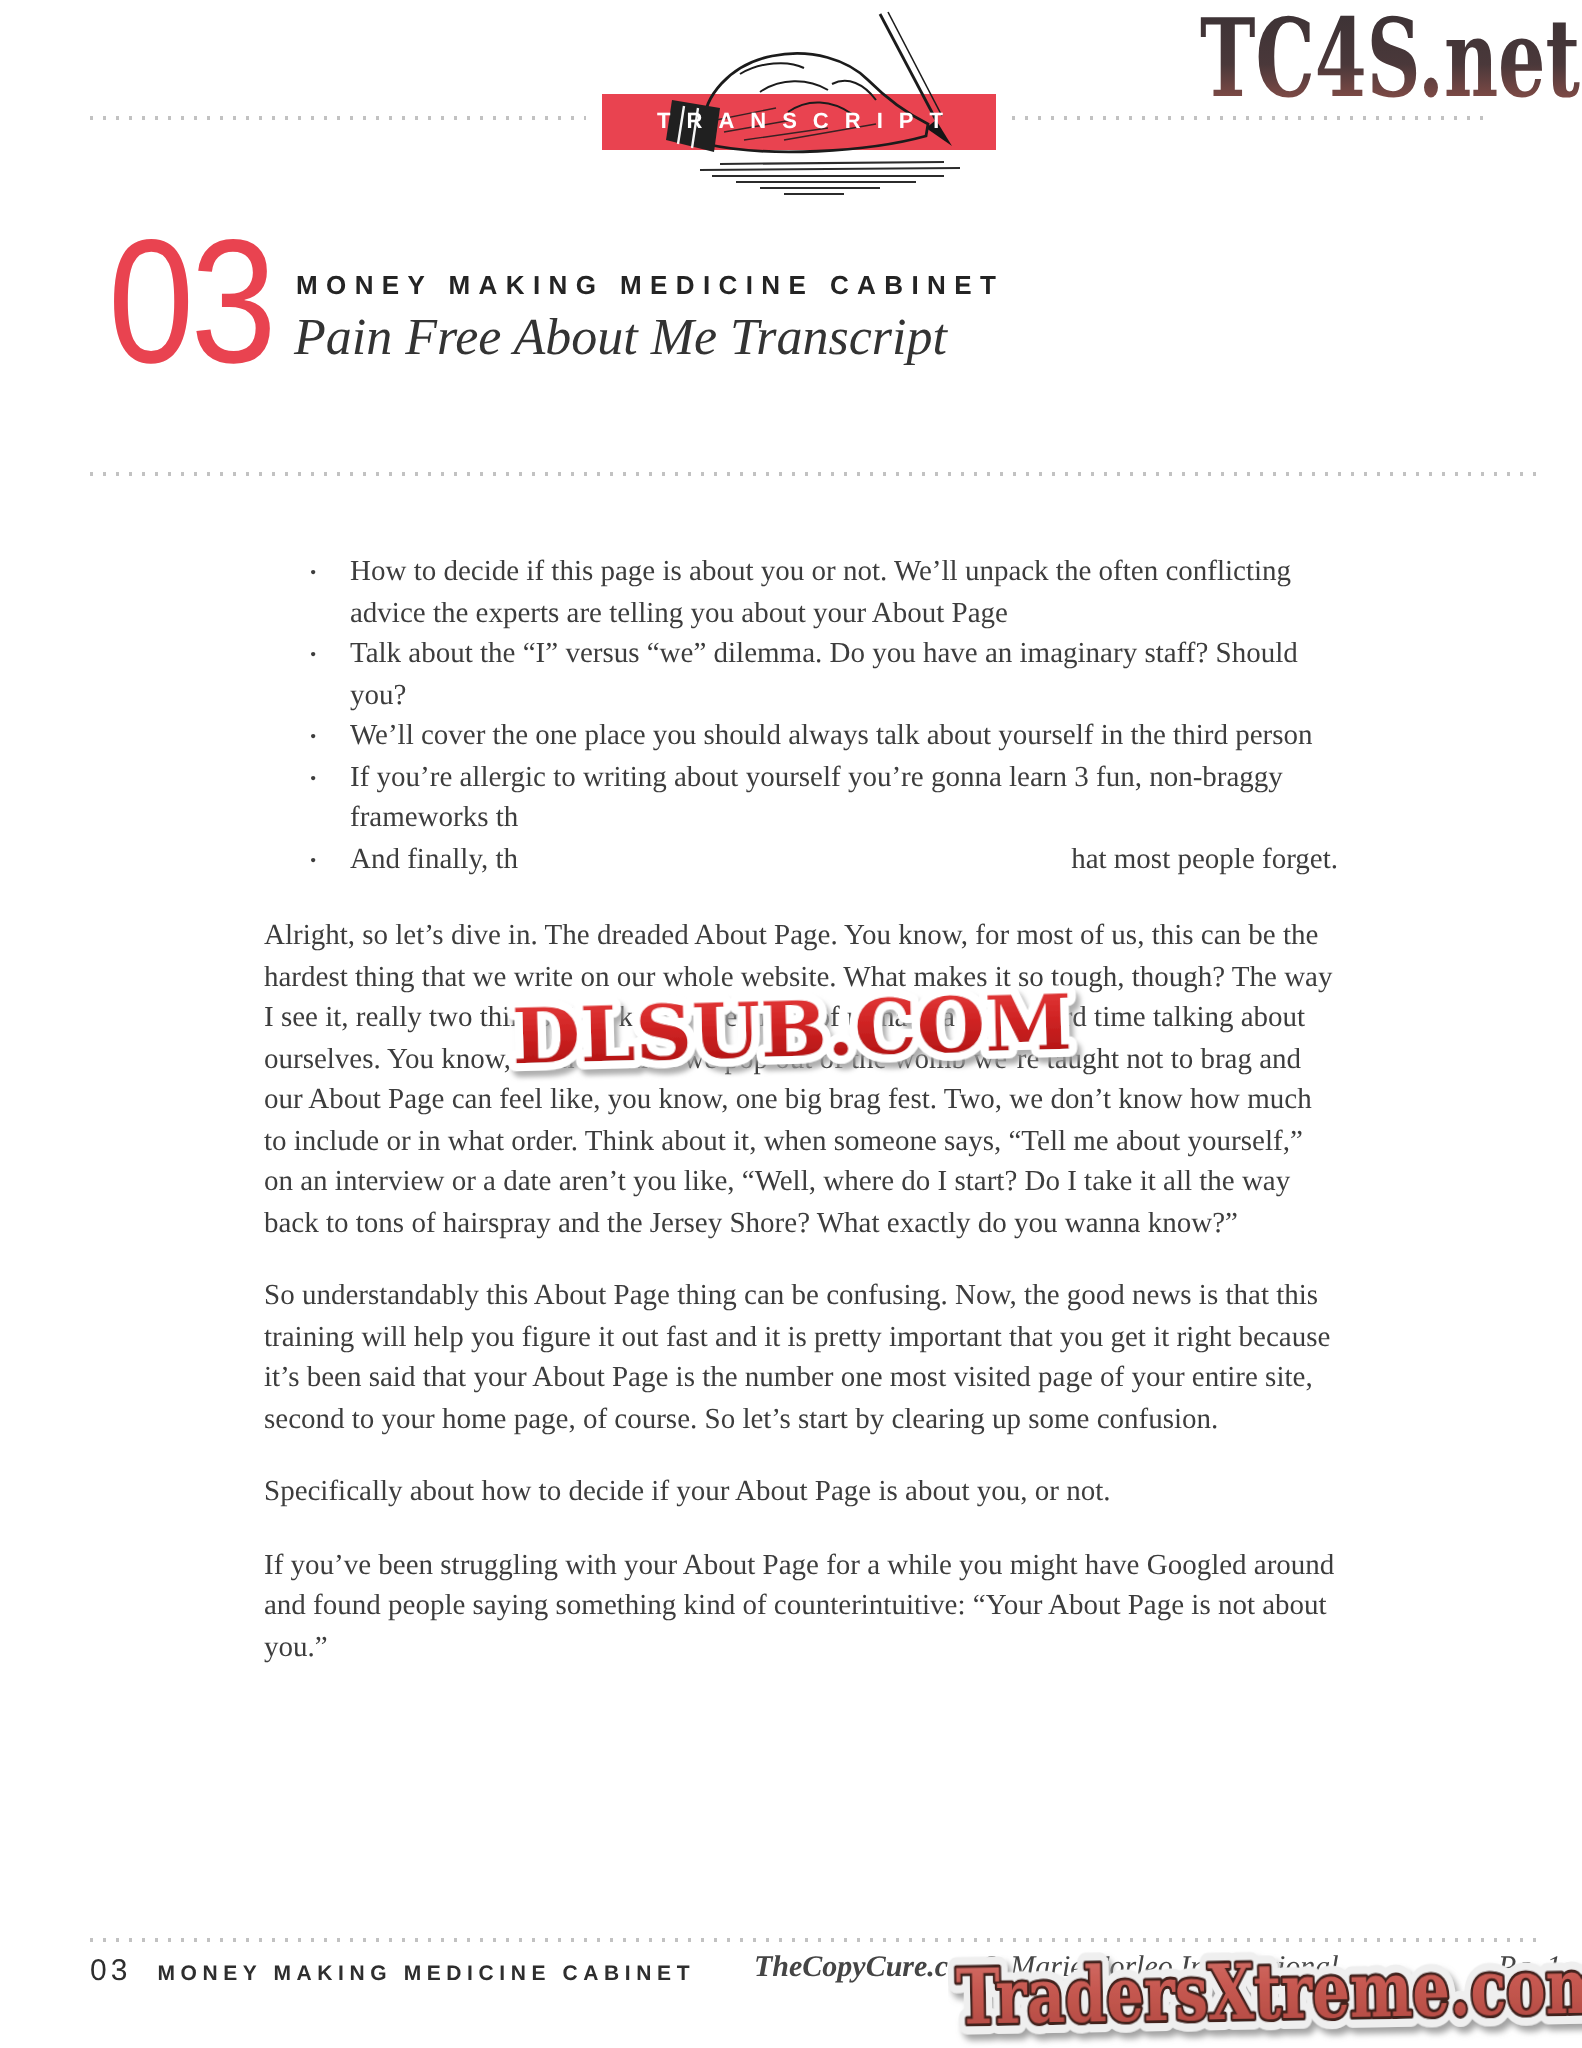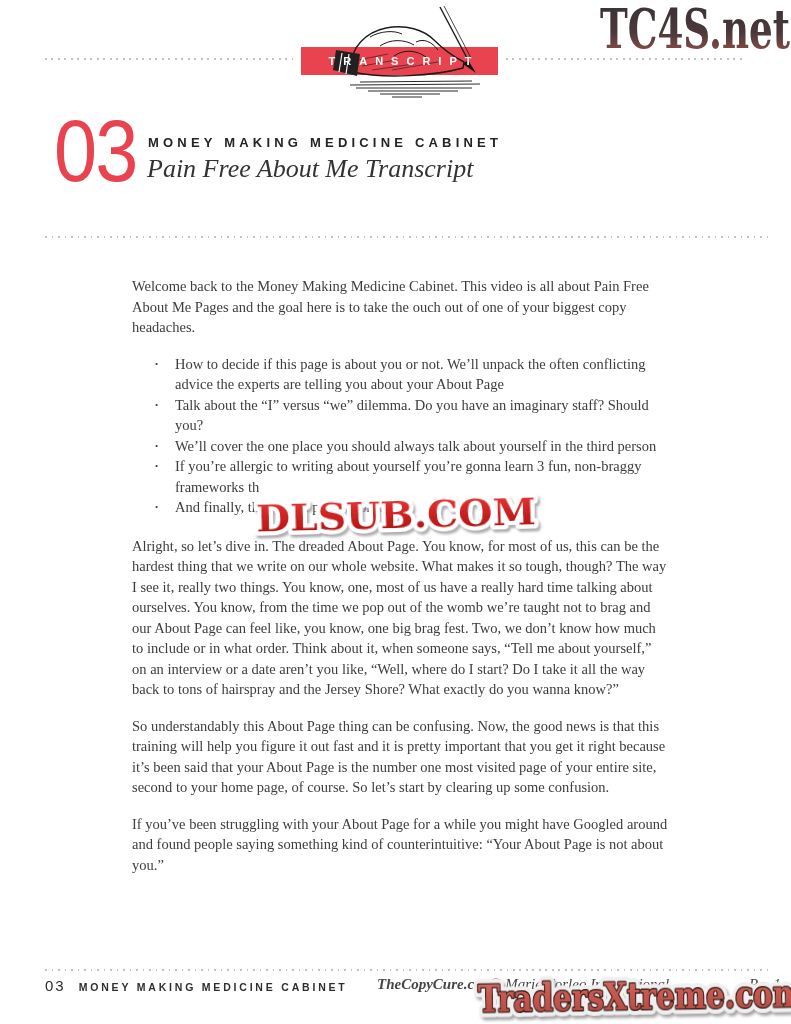--- a/index.html
+++ b/index.html
@@ -43,21 +43,21 @@
     font-style:italic; font-size:26px;
   }
 
   
   .bodycol { position:absolute; left:132px; top:276px; width:537px; font-size:14.5px; line-height:20.5px; }
   .bodycol p { margin:0 0 16px 0; }
   .bodycol ul { list-style:none; margin:0 0 18px 0; padding:0; }
   .bodycol li { display:flex; margin-left:23px; }
   .mk { flex:0 0 20px; width:20px; font-size:9px; line-height:20.5px; color:#3d3d3d; }
   .bt { flex:1; }
-  .bt-split { display:flex; }
+  .bt-split { display:flex; justify-content:space-between; }
 
   
   .footer-left {
     position:absolute; left:45px; top:977px; display:flex; align-items:baseline; gap:13px;
     color:#2e2e2e; font-family:"Liberation Sans", sans-serif;
   }
   .f-num   { font-size:15px; letter-spacing:2px; font-weight:500; }
   .f-title { font-size:10.5px; font-weight:bold; letter-spacing:2.8px; }
   .f-site, .f-copy, .f-page { position:absolute; top:976px; font-style:italic; font-size:15px; color:#454545; }
   .f-site { left:377px;font-weight:bold; } .f-copy { left:490px; } .f-page { left:749px; }
@@ -113,21 +113,20 @@
     </g>
   </svg>
   <div class="banner-label">TRANSCRIPT</div>
 
   <div class="chapter-num">03</div>
   <div class="chapter-title">MONEY MAKING MEDICINE CABINET</div>
   <div class="chapter-subtitle">Pain Free About Me Transcript</div>
   <div class="dots dots-header"></div>
 
   <div class="bodycol">
-    <p>Welcome back to the Money Making Medicine Cabinet. This video is all about Pain Free About Me Pages and the goal here is to take the ouch out of one of your biggest copy headaches.</p>
     <ul>
       <li>
         <span class="mk">•</span>
         <span class="bt">How to decide if this page is about you or not. We’ll unpack the often conflicting advice the experts are telling you about your About Page</span>
       </li>
       <li>
         <span class="mk">•</span>
         <span class="bt">Talk about the “I” versus “we” dilemma. Do you have an imaginary staff? Should you?</span>
       </li>
       <li>
@@ -141,20 +140,21 @@
       <li>
         <span class="mk">•</span>
         <span class="bt bt-split">
           <span>And finally, th</span>
           <span>hat most people forget.</span>
         </span>
       </li>
     </ul>
     <p>Alright, so let’s dive in. The dreaded About Page. You know, for most of us, this can be the hardest thing that we write on our whole website. What makes it so tough, though? The way I see it, really two things. You know, one, most of us have a really hard time talking about ourselves. You know, from the time we pop out of the womb we’re taught not to brag and our About Page can feel like, you know, one big brag fest. Two, we don’t know how much to include or in what order. Think about it, when someone says, “Tell me about yourself,” on an interview or a date aren’t you like, “Well, where do I start? Do I take it all the way back to tons of hairspray and the Jersey Shore? What exactly do you wanna know?”</p>
     <p>So understandably this About Page thing can be confusing. Now, the good news is that this training will help you figure it out fast and it is pretty important that you get it right because it’s been said that your About Page is the number one most visited page of your entire site, second to your home page, of course. So let’s start by clearing up some confusion.</p>
+    <p>Specifically about how to decide if your About Page is about you, or not.</p>
     <p>If you’ve been struggling with your About Page for a while you might have Googled around and found people saying something kind of counterintuitive: “Your About Page is not about you.”</p>
   </div>
 
   <svg class="wm-dlsub" viewBox="0 0 296 54">
     <defs>
       <linearGradient id="dlg" x1="0" y1="0" x2="0" y2="1">
         <stop offset="0" stop-color="#ea4040"></stop>
         <stop offset="0.45" stop-color="#d02424"></stop>
         <stop offset="1" stop-color="#a80f0f"></stop>
       </linearGradient>

